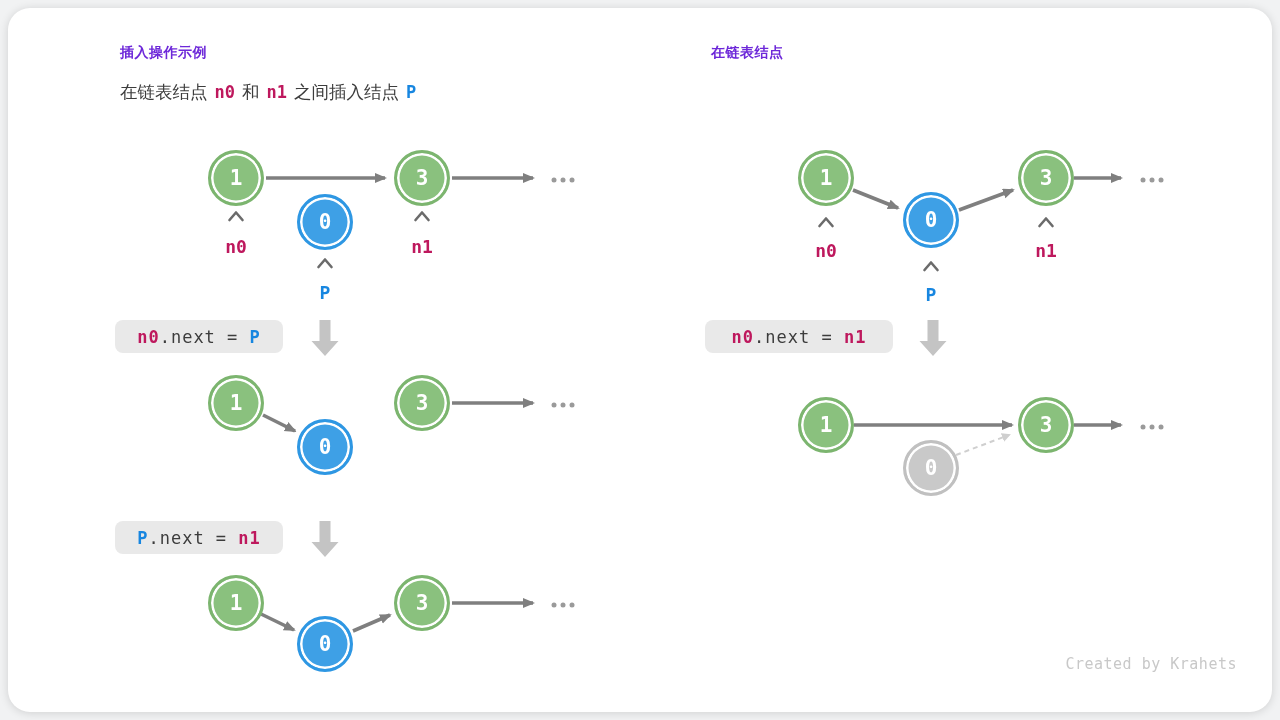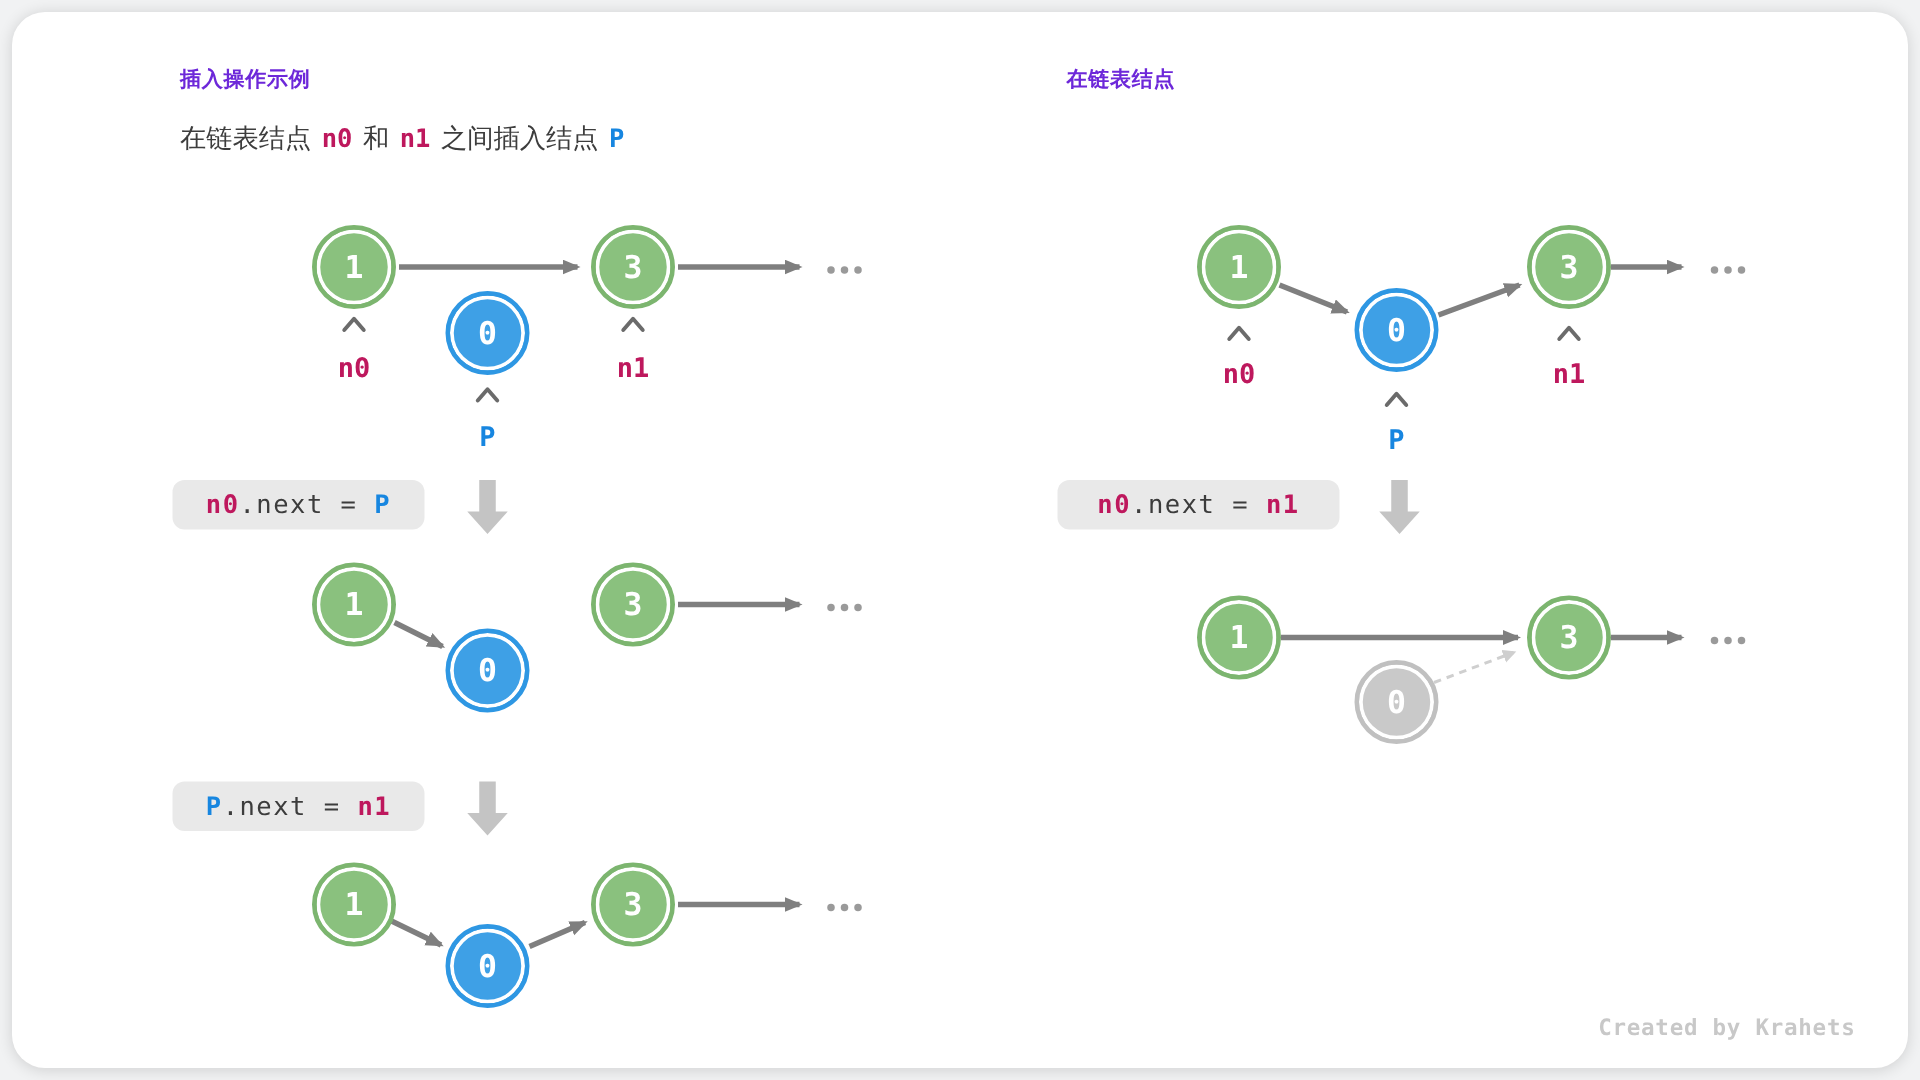--- a/index.html
+++ b/index.html
@@ -28,22 +28,22 @@
 
   .chip{position:absolute;background:#e9e9e9;border-radius:8px;
         display:flex;align-items:center;justify-content:center;
         font-family:"DejaVu Sans Mono",monospace;font-size:17px;letter-spacing:1px;color:#3c3c3c;}
   .chip span{white-space:pre;}
   .chip .t-green,.chip .t-blue{font-weight:700;}
 
   .dots{position:absolute;transform:translate(-50%,-50%);display:flex;gap:4px;}
   .dots i{display:block;width:5px;height:5px;border-radius:50%;background:#9a9a9a;}
 
-  .footer{position:absolute;top:676px;right:43px;font-family:"DejaVu Sans Mono",monospace;
-          font-size:15px;color:#c8c8c8;letter-spacing:.5px;font-weight:bold;}
+  .footer{position:absolute;top:655px;right:43px;font-family:"DejaVu Sans Mono",monospace;
+          font-size:15px;color:#c8c8c8;letter-spacing:.5px;}
 </style>
 </head>
 <body>
 
 <div class="stage">
   <div class="card"></div>
 
   <svg class="overlay" width="1280" height="720">
     <defs>
       <marker id="ah" markerUnits="userSpaceOnUse" markerWidth="14" markerHeight="12" refX="10" refY="5" orient="auto">

